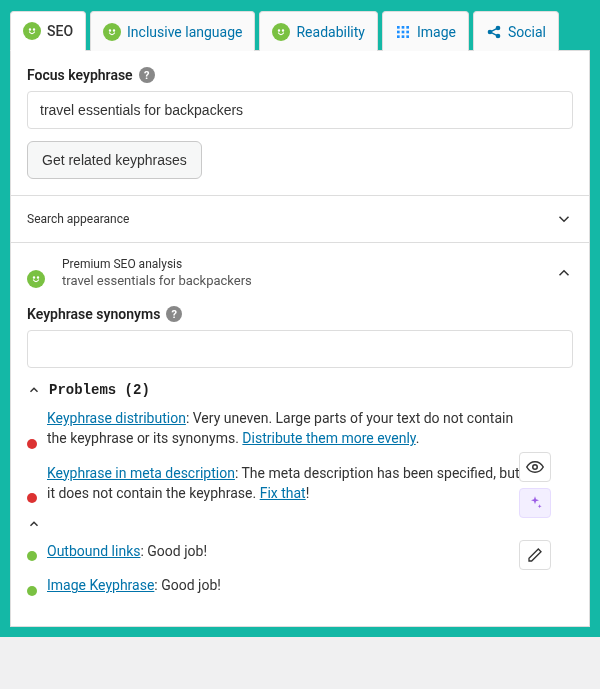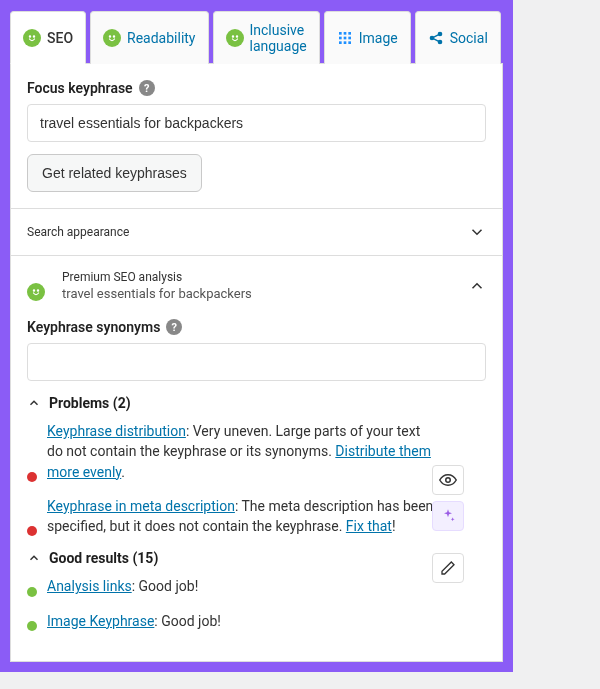--- a/index.html
+++ b/index.html
@@ -17,24 +17,24 @@
     --page-bg: #f0f0f1;
   }
   html,body {margin:0;padding:0;}
   body {
     font-family: -apple-system, BlinkMacSystemFont, "Segoe UI", Roboto, Helvetica, Arial, sans-serif;
     background: var(--page-bg);
     color: var(--text);
     font-size: 14px;
   }
   .wrap {
-    width: 513px;
+    width: 600px;
     box-sizing: border-box;
     padding: 10px;
-    background: #8b5cf6;
+    background: #14b8a6;
   }
 
   .tabs {
     display: flex;
     border-bottom: 1px solid var(--border);
   }
   .tab {
     display: flex;
     align-items: center;
     gap: 6px;
@@ -124,21 +124,21 @@
     background: var(--green);
     display:inline-flex;align-items:center;justify-content:center;
     flex:0 0 auto;
   }
   .smiley svg {width:12px;height:12px;}
 
   .analysis-block {margin-top:4px;}
   .analysis-title {font-weight:700;margin:18px 0 10px;}
   .subgroup-head {
     display:flex;align-items:center;gap:8px;
-    font-weight:700;margin:14px 0 10px;cursor:pointer;
+    font-weight:700;margin:14px 0 10px;cursor:pointer;font-family:Liberation Mono, monospace;
   }
 
   .item {
     display:flex;align-items:flex-end;gap:10px;
     margin: 10px 0 14px;
     line-height:1.45;
   }
   .dot {
     width:10px;height:10px;border-radius:50%;
     margin-top:5px;flex:0 0 auto;
@@ -184,33 +184,33 @@
     <div class="tab">
       <span class="icon">
         <span class="smiley">
             <svg viewBox="0 0 24 24" fill="none" stroke="#fff" stroke-width="2.5">
               <circle cx="8" cy="9" r="1.2" fill="#fff"></circle>
               <circle cx="16" cy="9" r="1.2" fill="#fff"></circle>
               <path d="M7 14c1.4 2 3 3 5 3s3.6-1 5-3" stroke-linecap="round"></path>
             </svg>
           </span>
       </span>
-      <span>Readability</span>
+      <span>Inclusive language</span>
     </div>
     <div class="tab">
       <span class="icon">
         <span class="smiley">
             <svg viewBox="0 0 24 24" fill="none" stroke="#fff" stroke-width="2.5">
               <circle cx="8" cy="9" r="1.2" fill="#fff"></circle>
               <circle cx="16" cy="9" r="1.2" fill="#fff"></circle>
               <path d="M7 14c1.4 2 3 3 5 3s3.6-1 5-3" stroke-linecap="round"></path>
             </svg>
           </span>
       </span>
-      <span>Inclusive language</span>
+      <span>Readability</span>
     </div>
     <div class="tab">
       <span class="icon grid-icon">
         <svg width="16" height="16" viewBox="0 0 24 24" fill="currentColor">
             <rect x="3" y="3" width="4" height="4"></rect>
             <rect x="10" y="3" width="4" height="4"></rect>
             <rect x="17" y="3" width="4" height="4"></rect>
             <rect x="3" y="10" width="4" height="4"></rect>
             <rect x="10" y="10" width="4" height="4"></rect>
             <rect x="17" y="10" width="4" height="4"></rect>
@@ -334,27 +334,26 @@
             <a href="#" class="lead">Keyphrase in meta description</a><span>: The meta description has been specified, but it does not contain the keyphrase. </span><a href="#">Fix that</a><span>!</span>
           </span>
         </div>
 
         <div class="subgroup-head">
           <span class="chevron">
             <svg width="14" height="14" viewBox="0 0 24 24" fill="none" stroke="currentColor" stroke-width="2.5">
                 <polyline points="6 15 12 9 18 15"></polyline>
               </svg>
           </span>
-          <span><span>Good results</span> (<span>15</span>)</span>
         </div>
 
         <div class="item">
           <span class="dot green"></span>
           <span class="item-text">
-            <a href="#" class="lead">Analysis links</a><span>: Good job!</span>
+            <a href="#" class="lead">Outbound links</a><span>: Good job!</span>
           </span>
         </div>
 
         <div class="item" style="margin-bottom:0;">
           <span class="dot green"></span>
           <span class="item-text">
             <a href="#" class="lead">Image Keyphrase</a><span>: Good job!</span>
           </span>
         </div>
 

